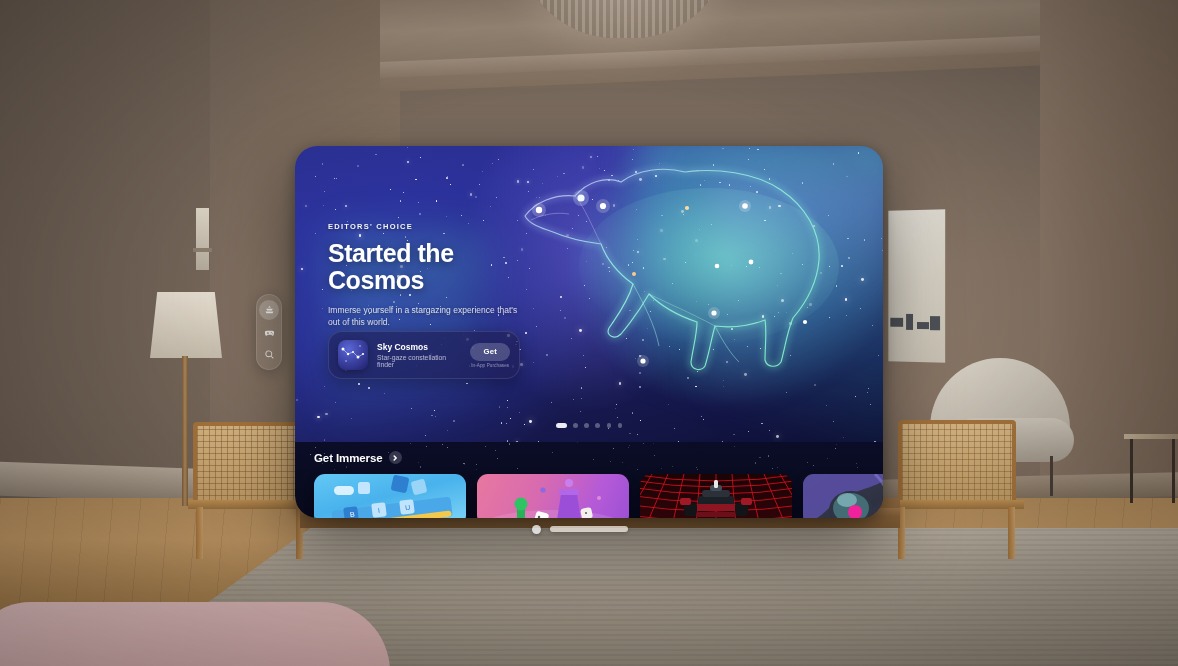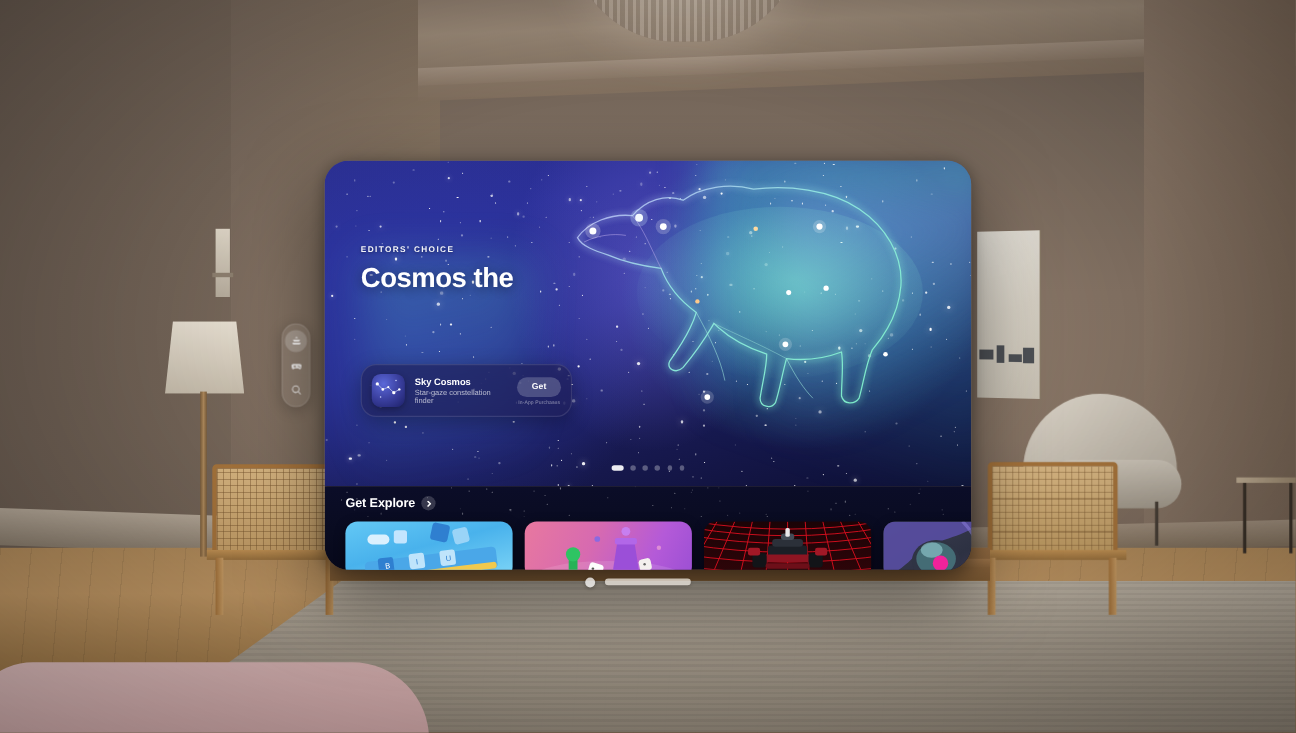--- a/index.html
+++ b/index.html
@@ -848,22 +848,24 @@
         <circle cx="134" cy="205" r="2.6" fill="#fff"></circle>
           <circle cx="134" cy="205" r="6" fill="#fff" opacity=".18"></circle>
         <circle cx="296" cy="166" r="2.1" fill="#fff"></circle>
       </g>
     </svg>
 
 
     <div class="hero-content">
       <div class="eyebrow">EDITORS' CHOICE</div>
       <div class="hero-title">
-        <div>Cosmos the</div>
-      </div>
+        <div>Started the</div>
+        <div>Cosmos</div>
+      </div>
+      <div class="hero-sub">Immerse yourself in a stargazing experience that's out of this world.</div>
     </div>
 
     <div class="promo">
       <div class="promo-icon">
         <svg viewBox="0 0 30 30" style="position:absolute;inset:0;width:100%;height:100%">
           <path d="M5 9 L10 14 L15 12 L20 17 L25 14" fill="none" stroke="#dfe6ff" stroke-width=".8" opacity=".75"></path>
           <circle cx="5" cy="9" r="1.5" fill="#fff"></circle>
           <circle cx="10" cy="14" r="1.2" fill="#fff"></circle>
           <circle cx="15" cy="12" r="1.0" fill="#fff"></circle>
           <circle cx="20" cy="17" r="1.5" fill="#fff"></circle>
@@ -945,21 +947,21 @@
         <div class="star" style="width: 1.33785px; height: 1.33785px; left: 4.56218%; top: 27.3445%; opacity: 0.2;"></div>
         <div class="star" style="width: 0.688825px; height: 0.688825px; left: 54.0933%; top: 8.43792%; opacity: 0.46;"></div>
         <div class="star" style="width: 0.995579px; height: 0.995579px; left: 6.64138%; top: 35.3721%; opacity: 0.25;"></div>
         <div class="star" style="width: 1.1417px; height: 1.1417px; left: 74.6826%; top: 5.359%; opacity: 0.23;"></div>
         <div class="star" style="width: 1.09486px; height: 1.09486px; left: 30.7452%; top: 35.4002%; opacity: 0.16;"></div>
         <div class="star" style="width: 0.989594px; height: 0.989594px; left: 50.6577%; top: 22.5608%; opacity: 0.48;"></div>
         <div class="star" style="width: 1.03764px; height: 1.03764px; left: 92.0708%; top: 2.03917%; opacity: 0.16;"></div>
       </div>
 
     <div class="section-head">
-      <div class="section-title">Get Explore</div>
+      <div class="section-title">Get Immerse</div>
       <div class="chev">
         <svg viewBox="0 0 10 10">
           <path d="M3.6 1.6 L7 5 L3.6 8.4" stroke-linecap="round" stroke-linejoin="round"></path>
         </svg>
       </div>
     </div>
 
     <div class="cards">
 
       <div class="card c1">

